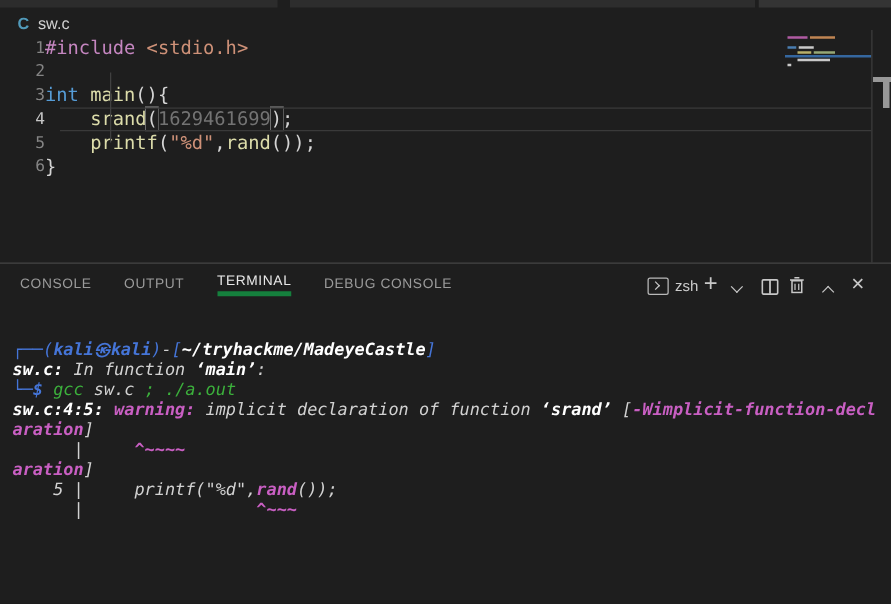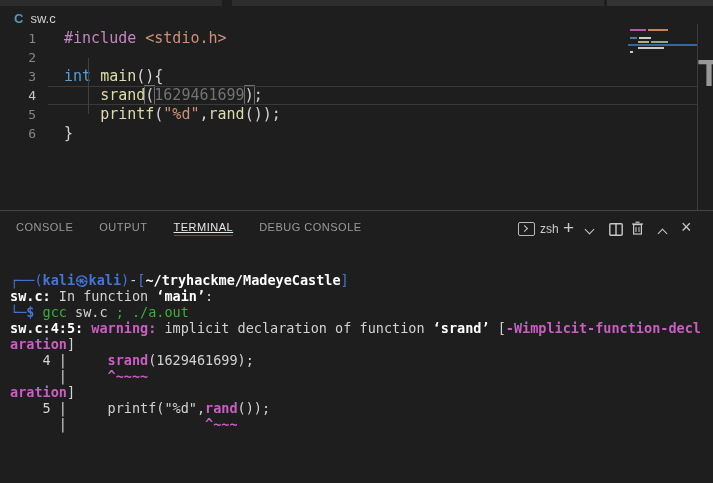--- a/index.html
+++ b/index.html
@@ -14,55 +14,55 @@
   
   .tab{top:8px;left:0;height:20px;display:flex;align-items:center;padding-left:14px;}
   .c-icon{color:#519aba;font-weight:bold;font-size:13px;font-family:"Liberation Sans",sans-serif;margin-right:7px;}
   .tab-label{color:#d0d0d0;font-size:13px;font-family:"Liberation Sans",sans-serif;}
 
   
   #editor{left:0;top:28px;width:697px;padding-top:1px;}
   .ed-row{position:relative;display:flex;height:19px;line-height:19px;white-space:pre;font-size:15px;}
   .ed-num{width:36px;text-align:right;color:#858585;font-size:13px;flex:none;}
   .ed-row.current .ed-num{color:#c6c6c6;}
-  .ed-code{margin-left:28px;}
+  .ed-code{}
   .cur-hl{position:absolute;left:48px;right:0;top:0;bottom:0;border-top:1px solid #3a3a3a;border-bottom:1px solid #3a3a3a;pointer-events:none;}
   .e-pp{color:#c586c0;} .e-str{color:#ce9178;} .e-kw{color:#569cd6;}
   .e-fn{color:#dcdcaa;} .e-num{color:#737373;} .e-plain{color:#d4d4d4;}
   .e-brkt{color:#d4d4d4;box-shadow:0 0 0 1px #6e6e6e;}
   .indent-guide{left:88px;top:58px;width:1px;height:56px;background:#404040;}
 
   
   #minimap{left:628px;top:29px;width:69px;height:30px;}
   .mchip{position:absolute;height:2px;}
   .m-cur{position:absolute;left:0;width:69px;height:2px;background:#35679f;}
 
   .right-border{left:697px;top:24px;width:1px;height:186px;background:#3c3c3c;}
   .t-overlay{left:698px;top:56px;color:#989898;font-family:"Liberation Sans",sans-serif;
              font-weight:bold;font-size:36px;line-height:36px;}
 
   
   .panel-border{left:0;top:210px;width:713px;height:1px;background:#454545;}
   #panel-tabs{left:0;top:211px;height:34px;display:flex;align-items:center;padding-left:16px;gap:26px;
               font-family:"Liberation Sans",sans-serif;font-size:11px;letter-spacing:.5px;}
   .ptab{color:#9a9a9a;cursor:pointer;position:relative;padding-bottom:2px;}
-  .ptab.active{color:#e7e7e7;border-bottom:1px solid #15803d;text-decoration:underline;}
+  .ptab.active{color:#e7e7e7;border-bottom:4px solid #15803d;}
 
   .picon{color:#c8c8c8;}
   .term-chip{left:518px;top:222px;width:15px;height:12px;border:1px solid #b9b9b9;border-radius:2px;}
   .chev{display:block;width:6px;height:6px;border-right:1.5px solid #c8c8c8;border-bottom:1.5px solid #c8c8c8;}
   .chev-right{width:4px;height:4px;transform:rotate(-45deg);position:absolute;left:3px;top:3px;}
   .zsh-label{left:540px;top:222px;font-size:12px;color:#cccccc;font-family:"Liberation Sans",sans-serif;}
   .plus{left:563px;top:218px;font-size:19px;font-weight:200;color:#c8c8c8;font-family:"Liberation Sans",sans-serif;line-height:19px;}
   .chev-down{left:586px;top:226px;transform:rotate(45deg);}
   .chev-up{left:659px;top:230px;transform:rotate(-135deg);}
   .close-x{left:681px;top:218px;font-size:18px;color:#c8c8c8;font-family:"Liberation Sans",sans-serif;line-height:19px;}
 
   
-  #terminal{left:0;top:246px;width:713px;height:237px;padding-top:26px;padding-left:10px;box-sizing:border-box;}
+  #terminal{left:0;top:246px;width:713px;height:237px;padding-top:26px;padding-left:10px;box-sizing:border-box;font-style:italic;}
   .term-line{height:16px;line-height:16px;white-space:pre;font-size:13.5px;}
   .t-white{color:#d2d2d2;}
   .t-boldw{color:#ffffff;font-weight:bold;}
   .t-blue{color:#4575d8;}
   .t-blueb{color:#4575d8;font-weight:bold;}
   .t-green{color:#3cb03c;}
   .t-mag{color:#c95fc3;font-weight:bold;}
 </style>
 </head>
 <body>
@@ -132,20 +132,19 @@
   </svg>
   <span class="abs chev chev-up"></span>
   <div class="abs close-x">×</div>
 
   <div id="terminal" class="abs">
       <div class="term-line"><span class="t-blue">┌──(</span><span class="t-blueb">kali㉿kali</span><span class="t-blue">)</span><span class="t-white">-</span><span class="t-blue">[</span><span class="t-boldw">~/tryhackme/MadeyeCastle</span><span class="t-blue">]</span></div>
       <div class="term-line"><span class="t-boldw">sw.c:</span><span class="t-white"> In function </span><span class="t-boldw">‘main’</span><span class="t-white">:</span></div>
       <div class="term-line"><span class="t-blueb">└─$</span><span class="t-white"> </span><span class="t-green">gcc</span><span class="t-white"> sw.c </span><span class="t-green">;</span><span class="t-white"> </span><span class="t-green">./a.out</span></div>
       <div class="term-line"><span class="t-boldw">sw.c:4:5: </span><span class="t-mag">warning: </span><span class="t-white">implicit declaration of function </span><span class="t-boldw">‘srand’</span><span class="t-white"> [</span><span class="t-mag">-Wimplicit-function-decl</span></div>
       <div class="term-line"><span class="t-mag">aration</span><span class="t-white">]</span></div>
-      <div class="term-line"><span class="t-white">    4 |     </span><span class="t-mag">srand</span><span class="t-white">(1629461699);</span></div>
       <div class="term-line"><span class="t-white">      |     </span><span class="t-mag">^~~~~</span></div>
       <div class="term-line"><span class="t-mag">aration</span><span class="t-white">]</span></div>
       <div class="term-line"><span class="t-white">    5 |     printf("%d",</span><span class="t-mag">rand</span><span class="t-white">());</span></div>
       <div class="term-line"><span class="t-white">      |                 </span><span class="t-mag">^~~~</span></div>
     </div>
 
 </div>
 
 </body></html>

